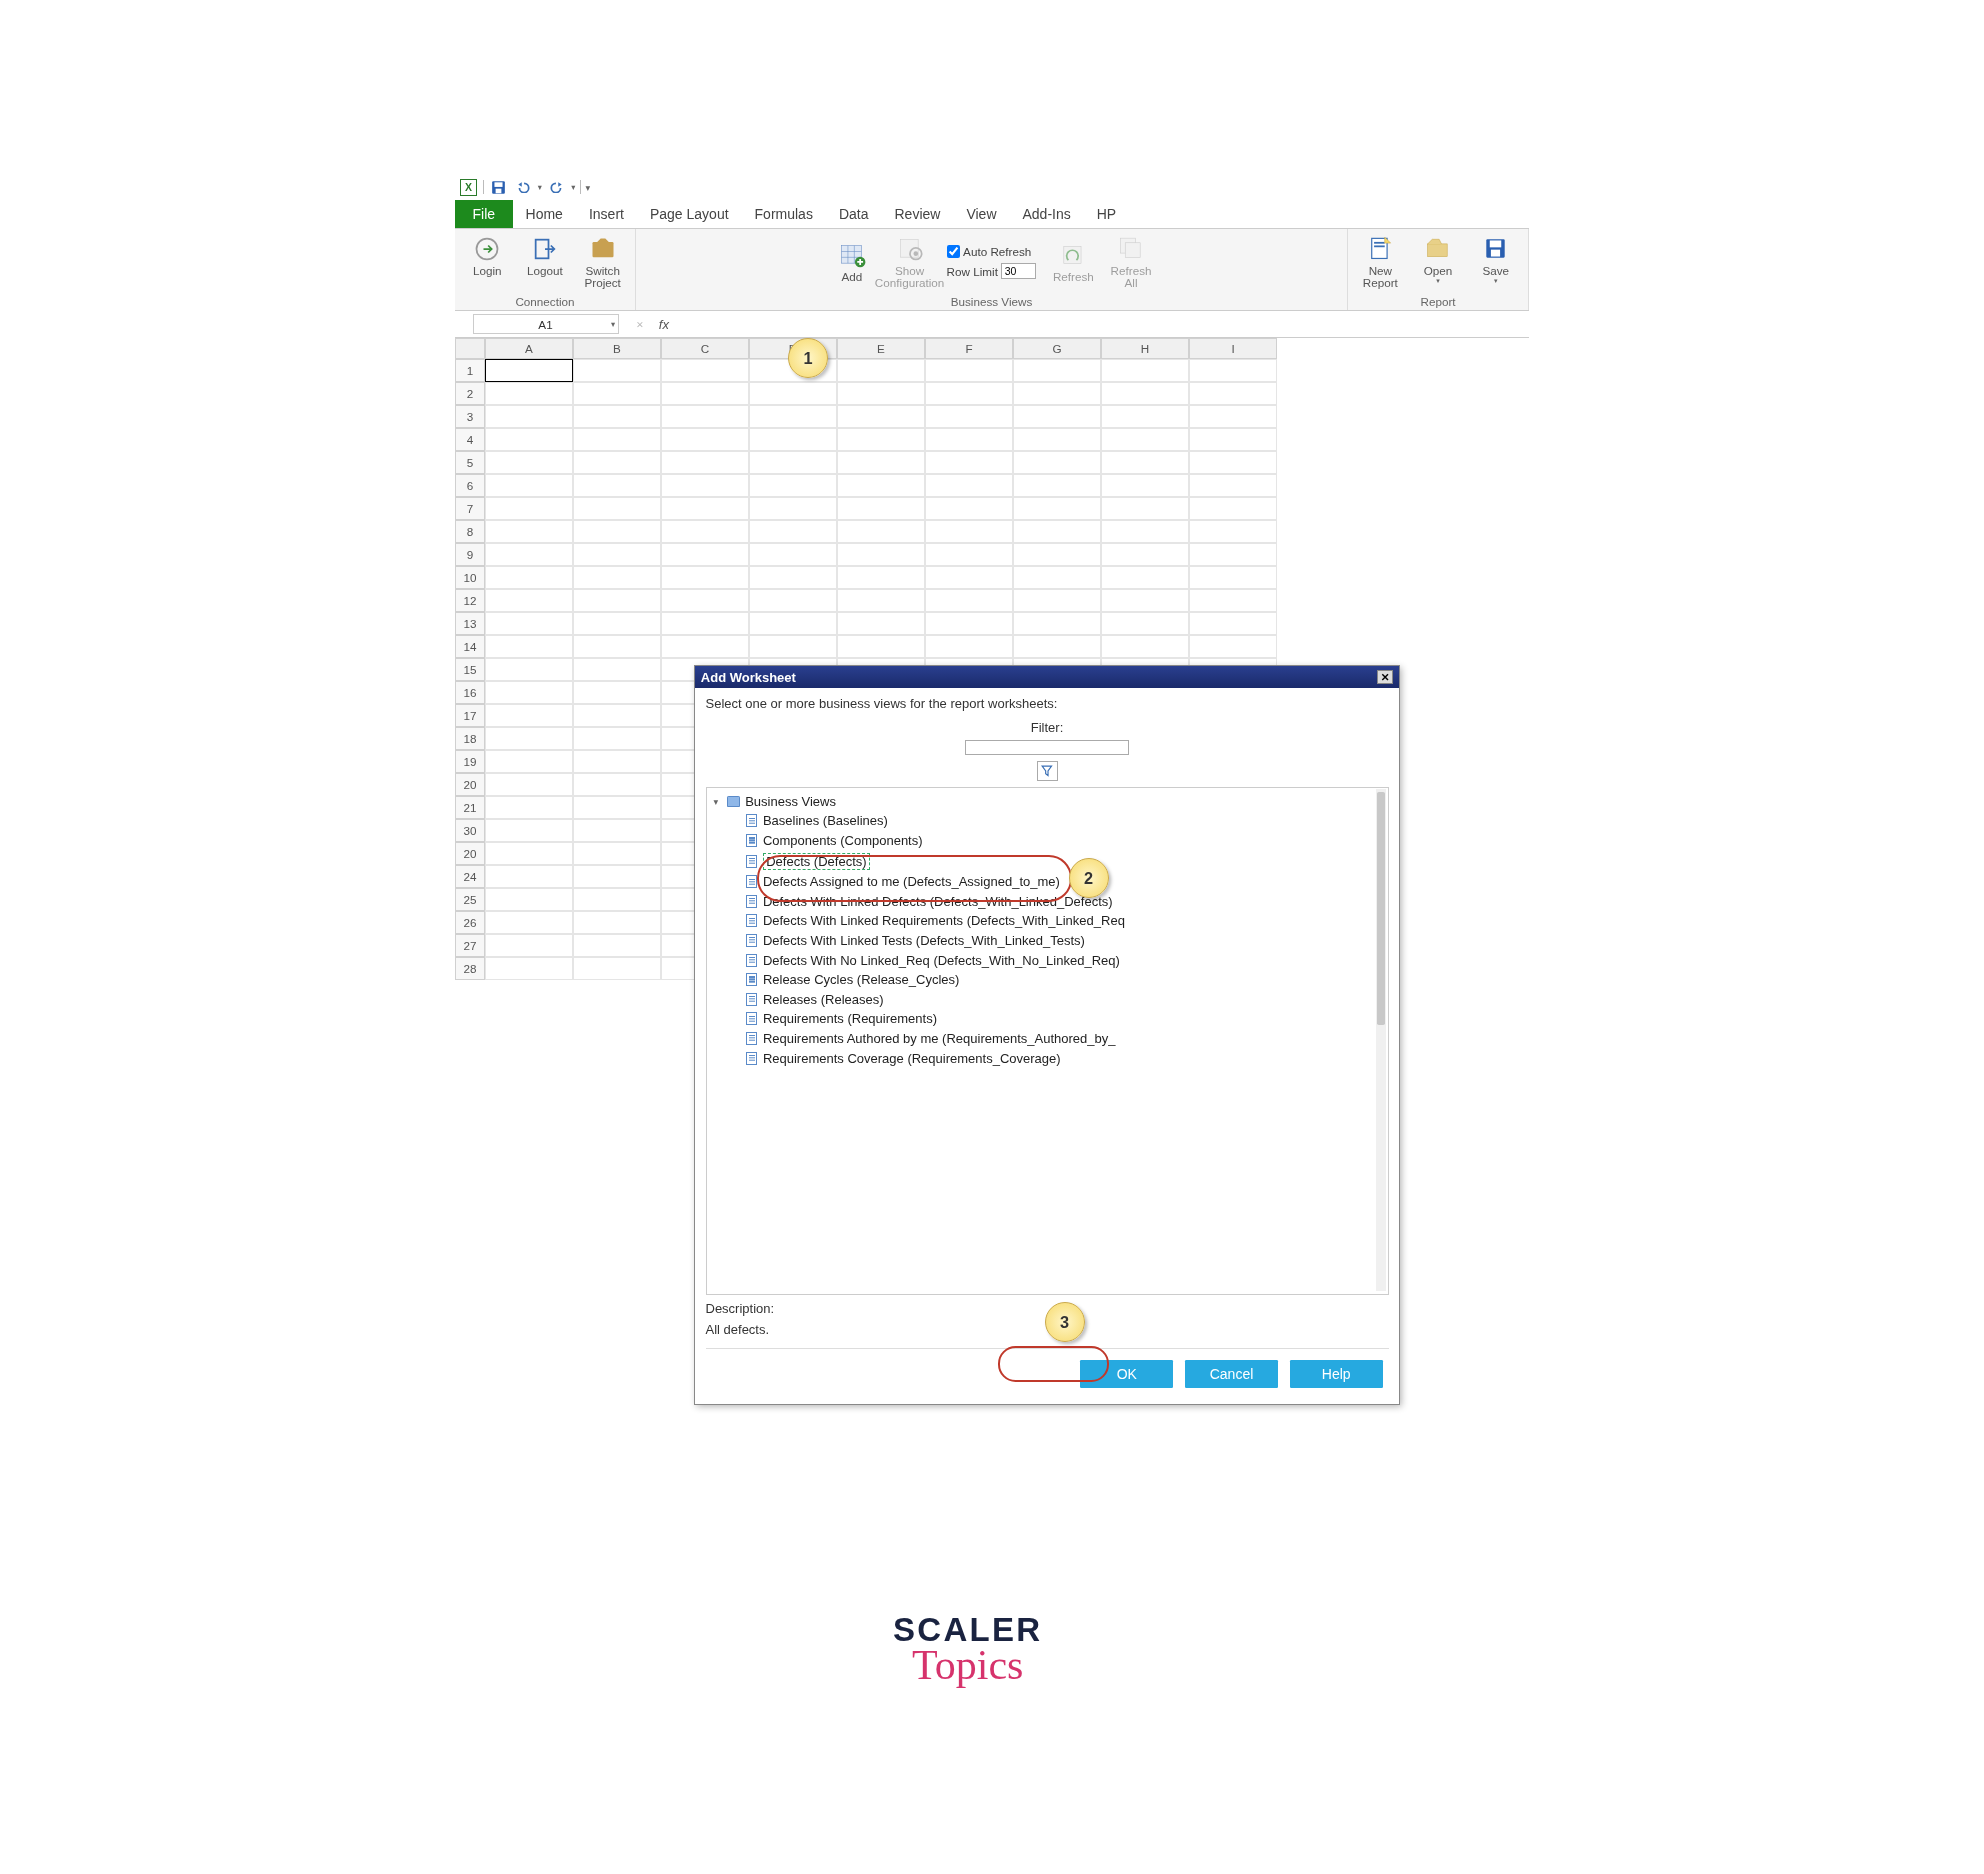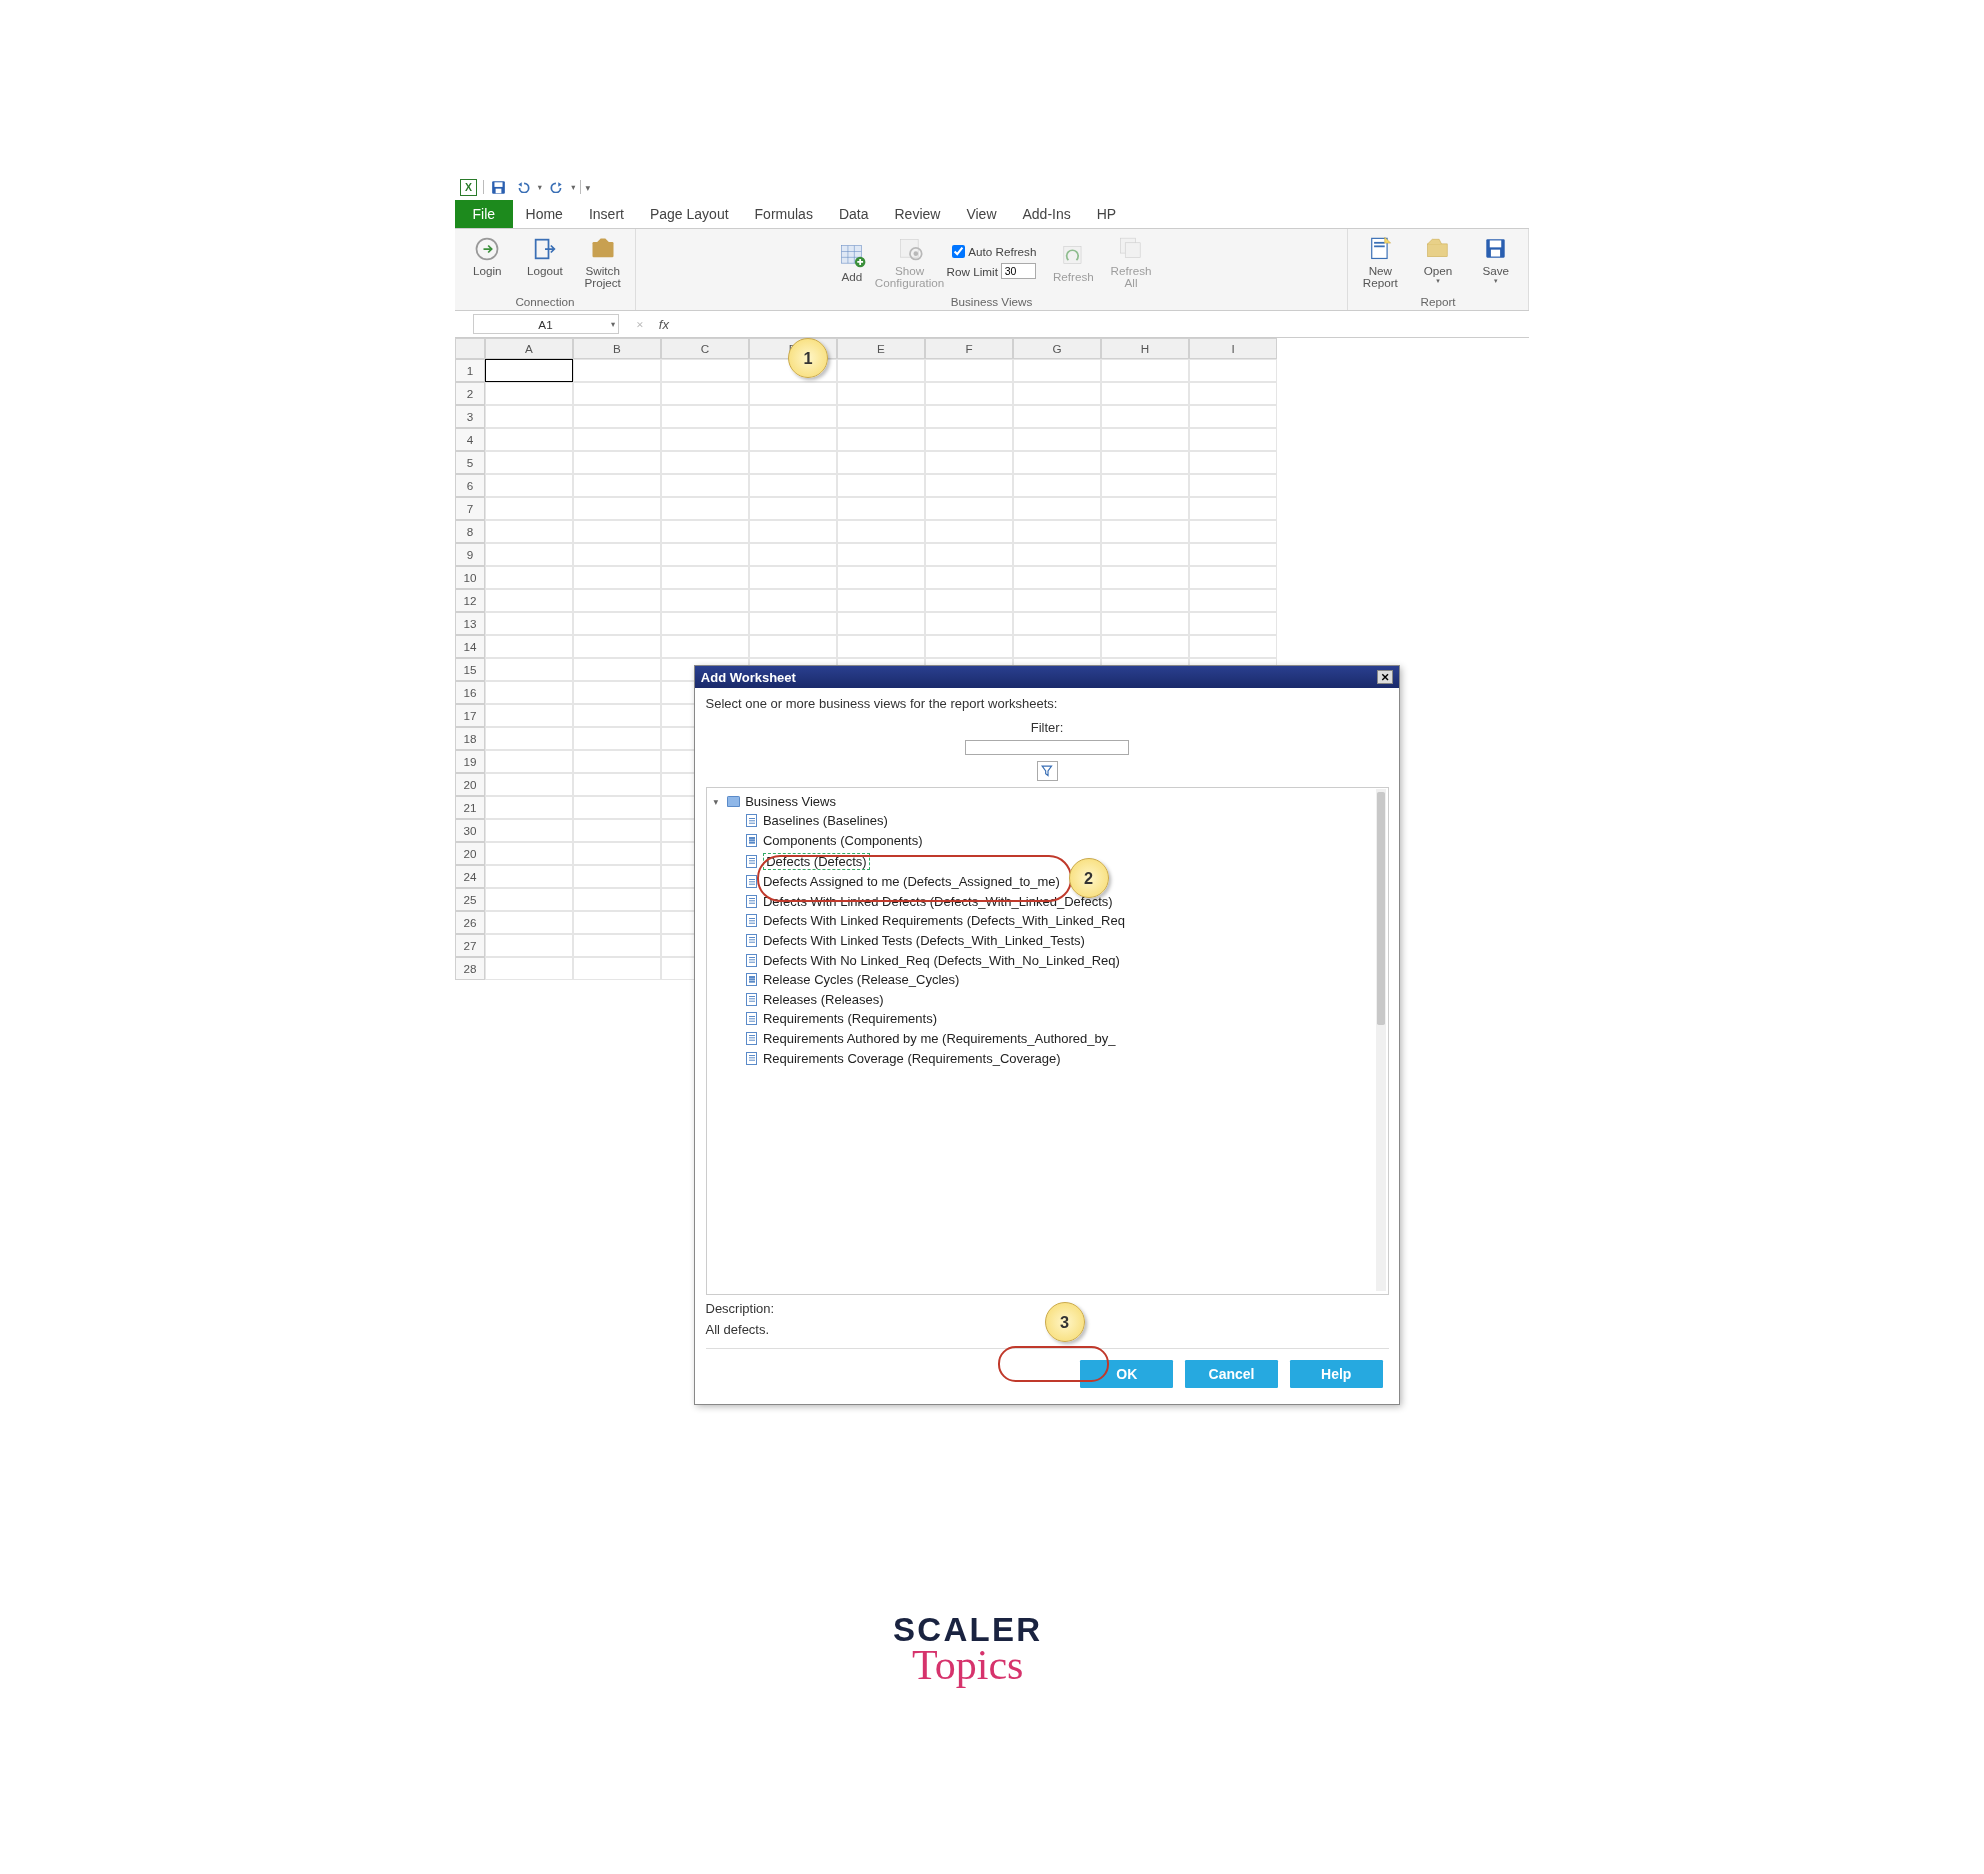--- a/index.html
+++ b/index.html
@@ -19,21 +19,21 @@
 
   
   .ribbon-body { display: flex; background: #f5f5f5; border-bottom: 0.6px solid #ccc; }
   .rgroup { display: flex; flex-direction: column; align-items: center; padding: 3.5px 5.8px 1.2px 5.8px; border-right: 0.6px solid #ddd; }
   .rgroup-row { display: flex; align-items: flex-start; gap: 4.7px; }
   .rbtn { display: flex; flex-direction: column; align-items: center; width: 53px; padding: 2.3px 1.2px; font-size: 11.7px; color: #555; text-align: center; line-height: 1.1; }
   .rbtn .ricon { width: 35px; height: 29px; display: flex; align-items: center; justify-content: center; margin-bottom: 1.2px; }
   .rgroup-label { font-size: 11.7px; color: #666; padding: 2.3px 0 1.2px; }
   .rowlimit { display: flex; align-items: center; gap: 3.5px; font-size: 11.7px; color: #444; }
   .rowlimit input { width: 35px; height: 16.3px; border: 0.6px solid #aaa; font-size: 10.5px; padding: 0 2.3px; }
-  .autoref { display: flex; align-items: center; gap: 3.5px; font-size: 11.7px; color: #444; justify-content: flex-end; }
+  .autoref { display: flex; align-items: center; gap: 3.5px; font-size: 11.7px; color: #444; }
 
   
   .fbar { display: flex; align-items: center; height: 27px; border-bottom: 0.6px solid #ccc; }
   .namebox { width: 146px; border: 0.6px solid #ccc; height: 20px; display: flex; align-items: center; justify-content: center; font-size: 11.7px; color: #333; position: relative; margin-left: 17.5px; }
   .namebox .dd { position: absolute; right: 2.3px; font-size: 8.2px; color: #666; }
   .fx { margin-left: 15px; font-style: italic; font-size: 13px; color: #555; }
 
   
   .grid { position: relative; }
   .colheads { display: flex; margin-left: 30px; }
@@ -71,21 +71,21 @@
 
   .selected-item { border: 0.6px dashed #3a6; padding: 0 2.3px; }
 
   .circ { position: absolute; border: 2.3px solid #c0392b; border-radius: 50%; pointer-events: none; }
   .callout { position: absolute; width: 40px; height: 40px; border-radius: 50%; background: radial-gradient(#fff6c8, #f6d96a); border: 1.2px solid #caa94a; display: flex; align-items: center; justify-content: center; font-size: 16.3px; font-weight: bold; color: #333; box-shadow: 2.3px 2.3px 3.5px rgba(0,0,0,.25); }
 
   .desc-label { margin-top: 5.8px; font-size: 13px; color: #333; }
   .desc-text { padding: 5.8px 0 11.7px; font-size: 13px; color: #333; border-bottom: 0.6px solid #ddd; }
 
   .dlg-buttons { display: flex; justify-content: flex-end; gap: 11.7px; padding: 10.5px 5.8px 8.2px; }
-  .dlg-btn { width: 93px; height: 28px; background: #26a9e0; color: #fff; font-size: 14px; font-weight: bold; border: none; border-radius: 1.2px; display: flex; align-items: center; justify-content: center; }
+  .dlg-btn { width: 93px; height: 28px; background: #26a9e0; color: #fff; font-size: 14px; font-weight: normal; border: none; border-radius: 1.2px; display: flex; align-items: center; justify-content: center; }
 
   
   .brand { position: absolute; left: 893px; top: 1611px; text-align: center; }
   .brand .l1 { font-size: 33px; font-weight: 800; letter-spacing: 2.3px; color: #1a2340; }
   .brand .l2 { font-family: Brush Script MT, cursive; font-size: 42px; color: #d6336c; margin-top: -8.2px; }
 
   svg { display: block; }
 </style>
 </head>
 <body>

